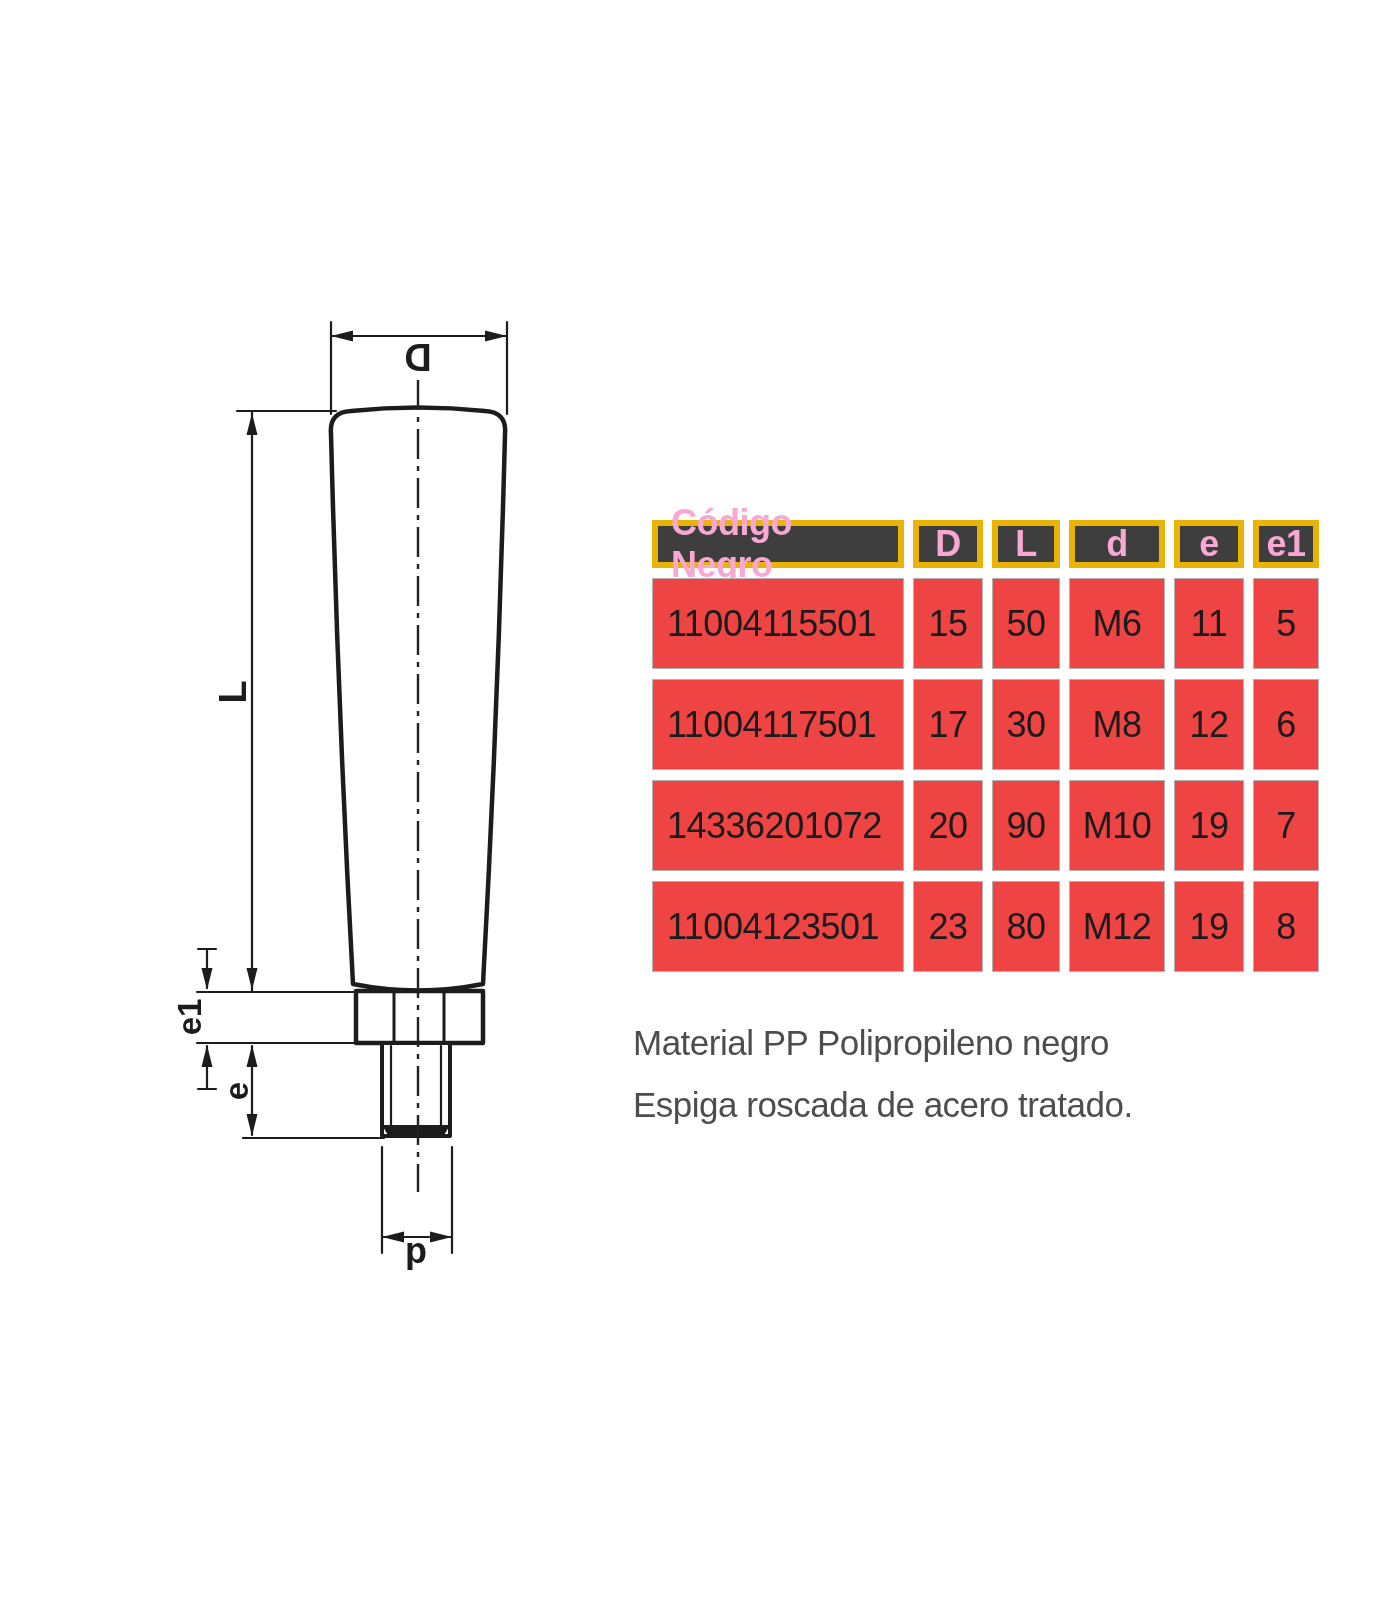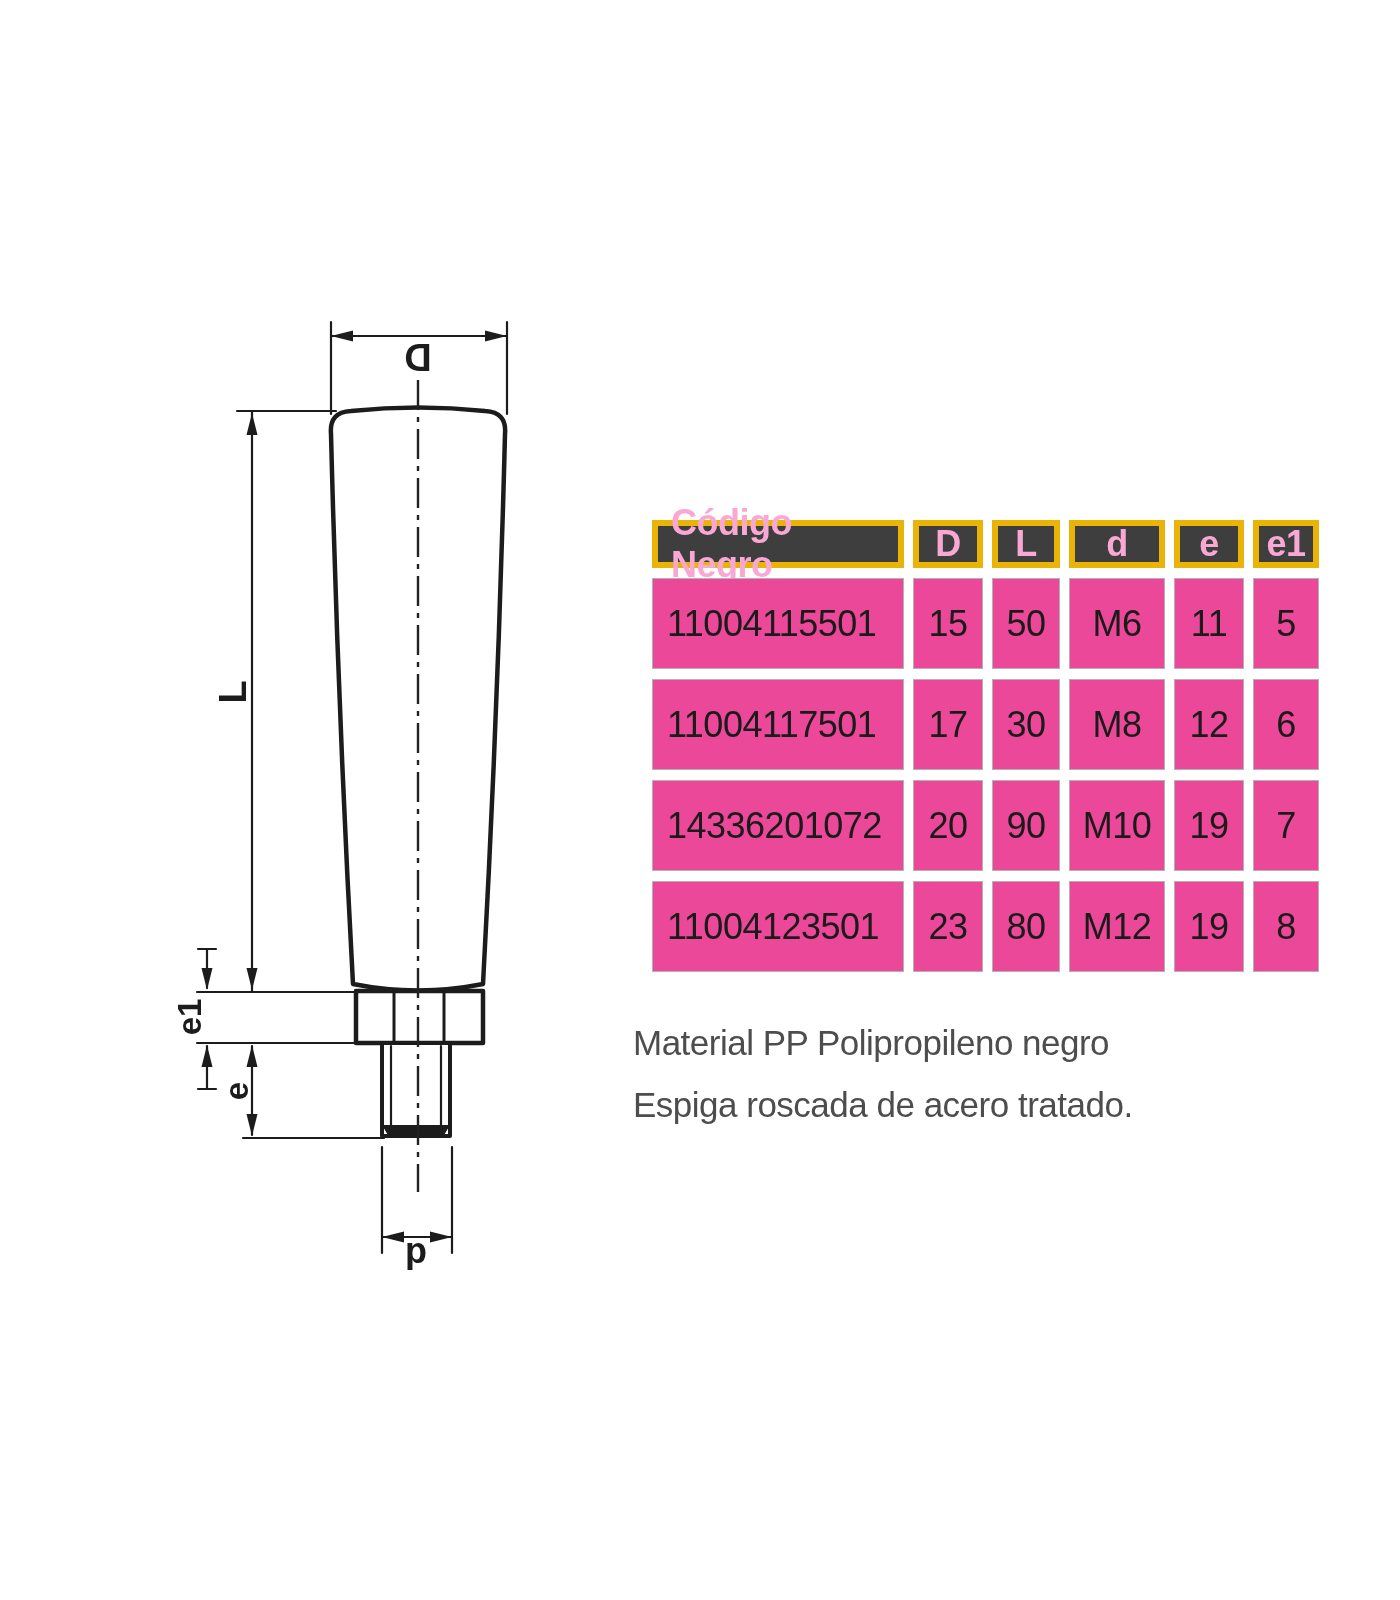--- a/index.html
+++ b/index.html
@@ -32,21 +32,21 @@
     background:#3e3e3e;
     border:6px solid #eab308;
     color:#f9a8d4;
     font-size:36px;font-weight:bold;letter-spacing:-0.5px;
     display:flex;align-items:center;justify-content:center;
     box-sizing:border-box;
   }
   .hdr.first{justify-content:flex-start;padding-left:13px;}
   .cell{
     height:91px;
-    background:#ec4899;
+    background:#ef4444;
     border:1px solid #b2b2b2;
     color:#1b1b1b;
     font-size:36px;letter-spacing:-0.5px;
     display:flex;align-items:center;justify-content:center;
     box-sizing:border-box;
   }
   .cell.first{justify-content:flex-start;padding-left:14px;}
   
   .notes{
     position:absolute;left:633px;top:1012px;

